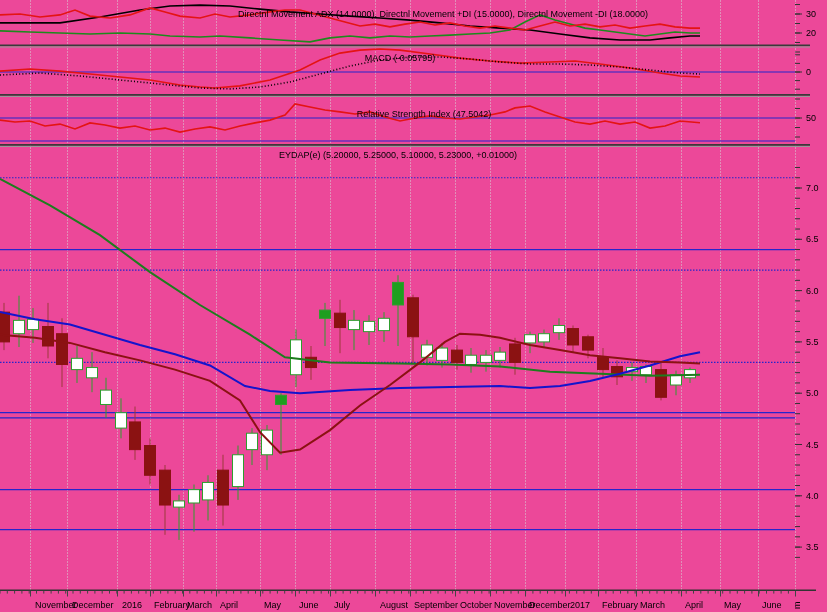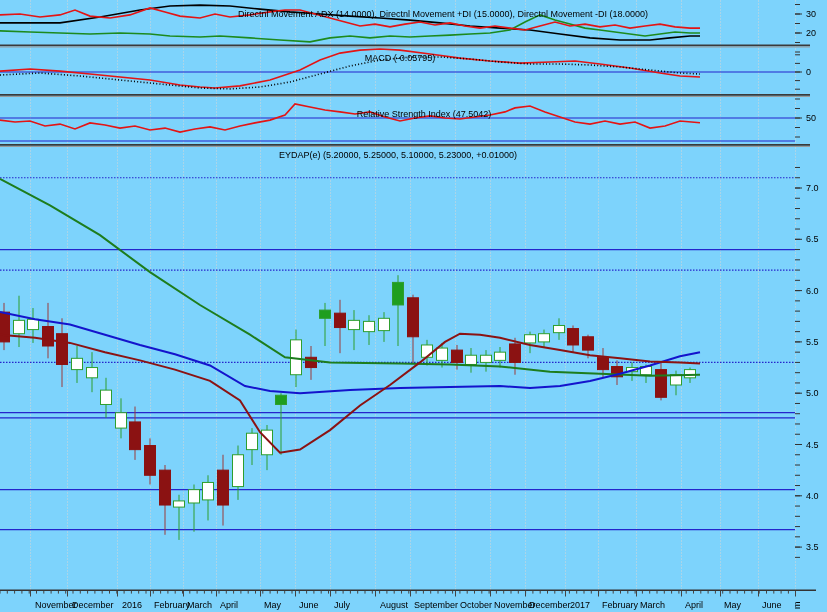--- a/index.html
+++ b/index.html
@@ -1,16 +1,16 @@
 <!DOCTYPE html>
 <html><head>
 <meta charset="utf-8">
 <style>
   html,body{margin:0;padding:0;background:#fff;}
-  #chart-window{position:relative;width:827px;height:612px;background:#7dd3fc;overflow:hidden;
+  #chart-window{position:relative;width:827px;height:612px;background:#ec4899;overflow:hidden;
     font-family:"Liberation Sans",sans-serif;}
   svg{display:block}
   .ptitle{font:9px "Liberation Sans",sans-serif;fill:#000;}
   .ax{font:9px "Liberation Sans",sans-serif;fill:#000;}
 </style>
 </head>
 <body>
 
 <div id="chart-window">
   <svg id="chart-canvas" width="827" height="612" viewBox="0 0 827 612">

